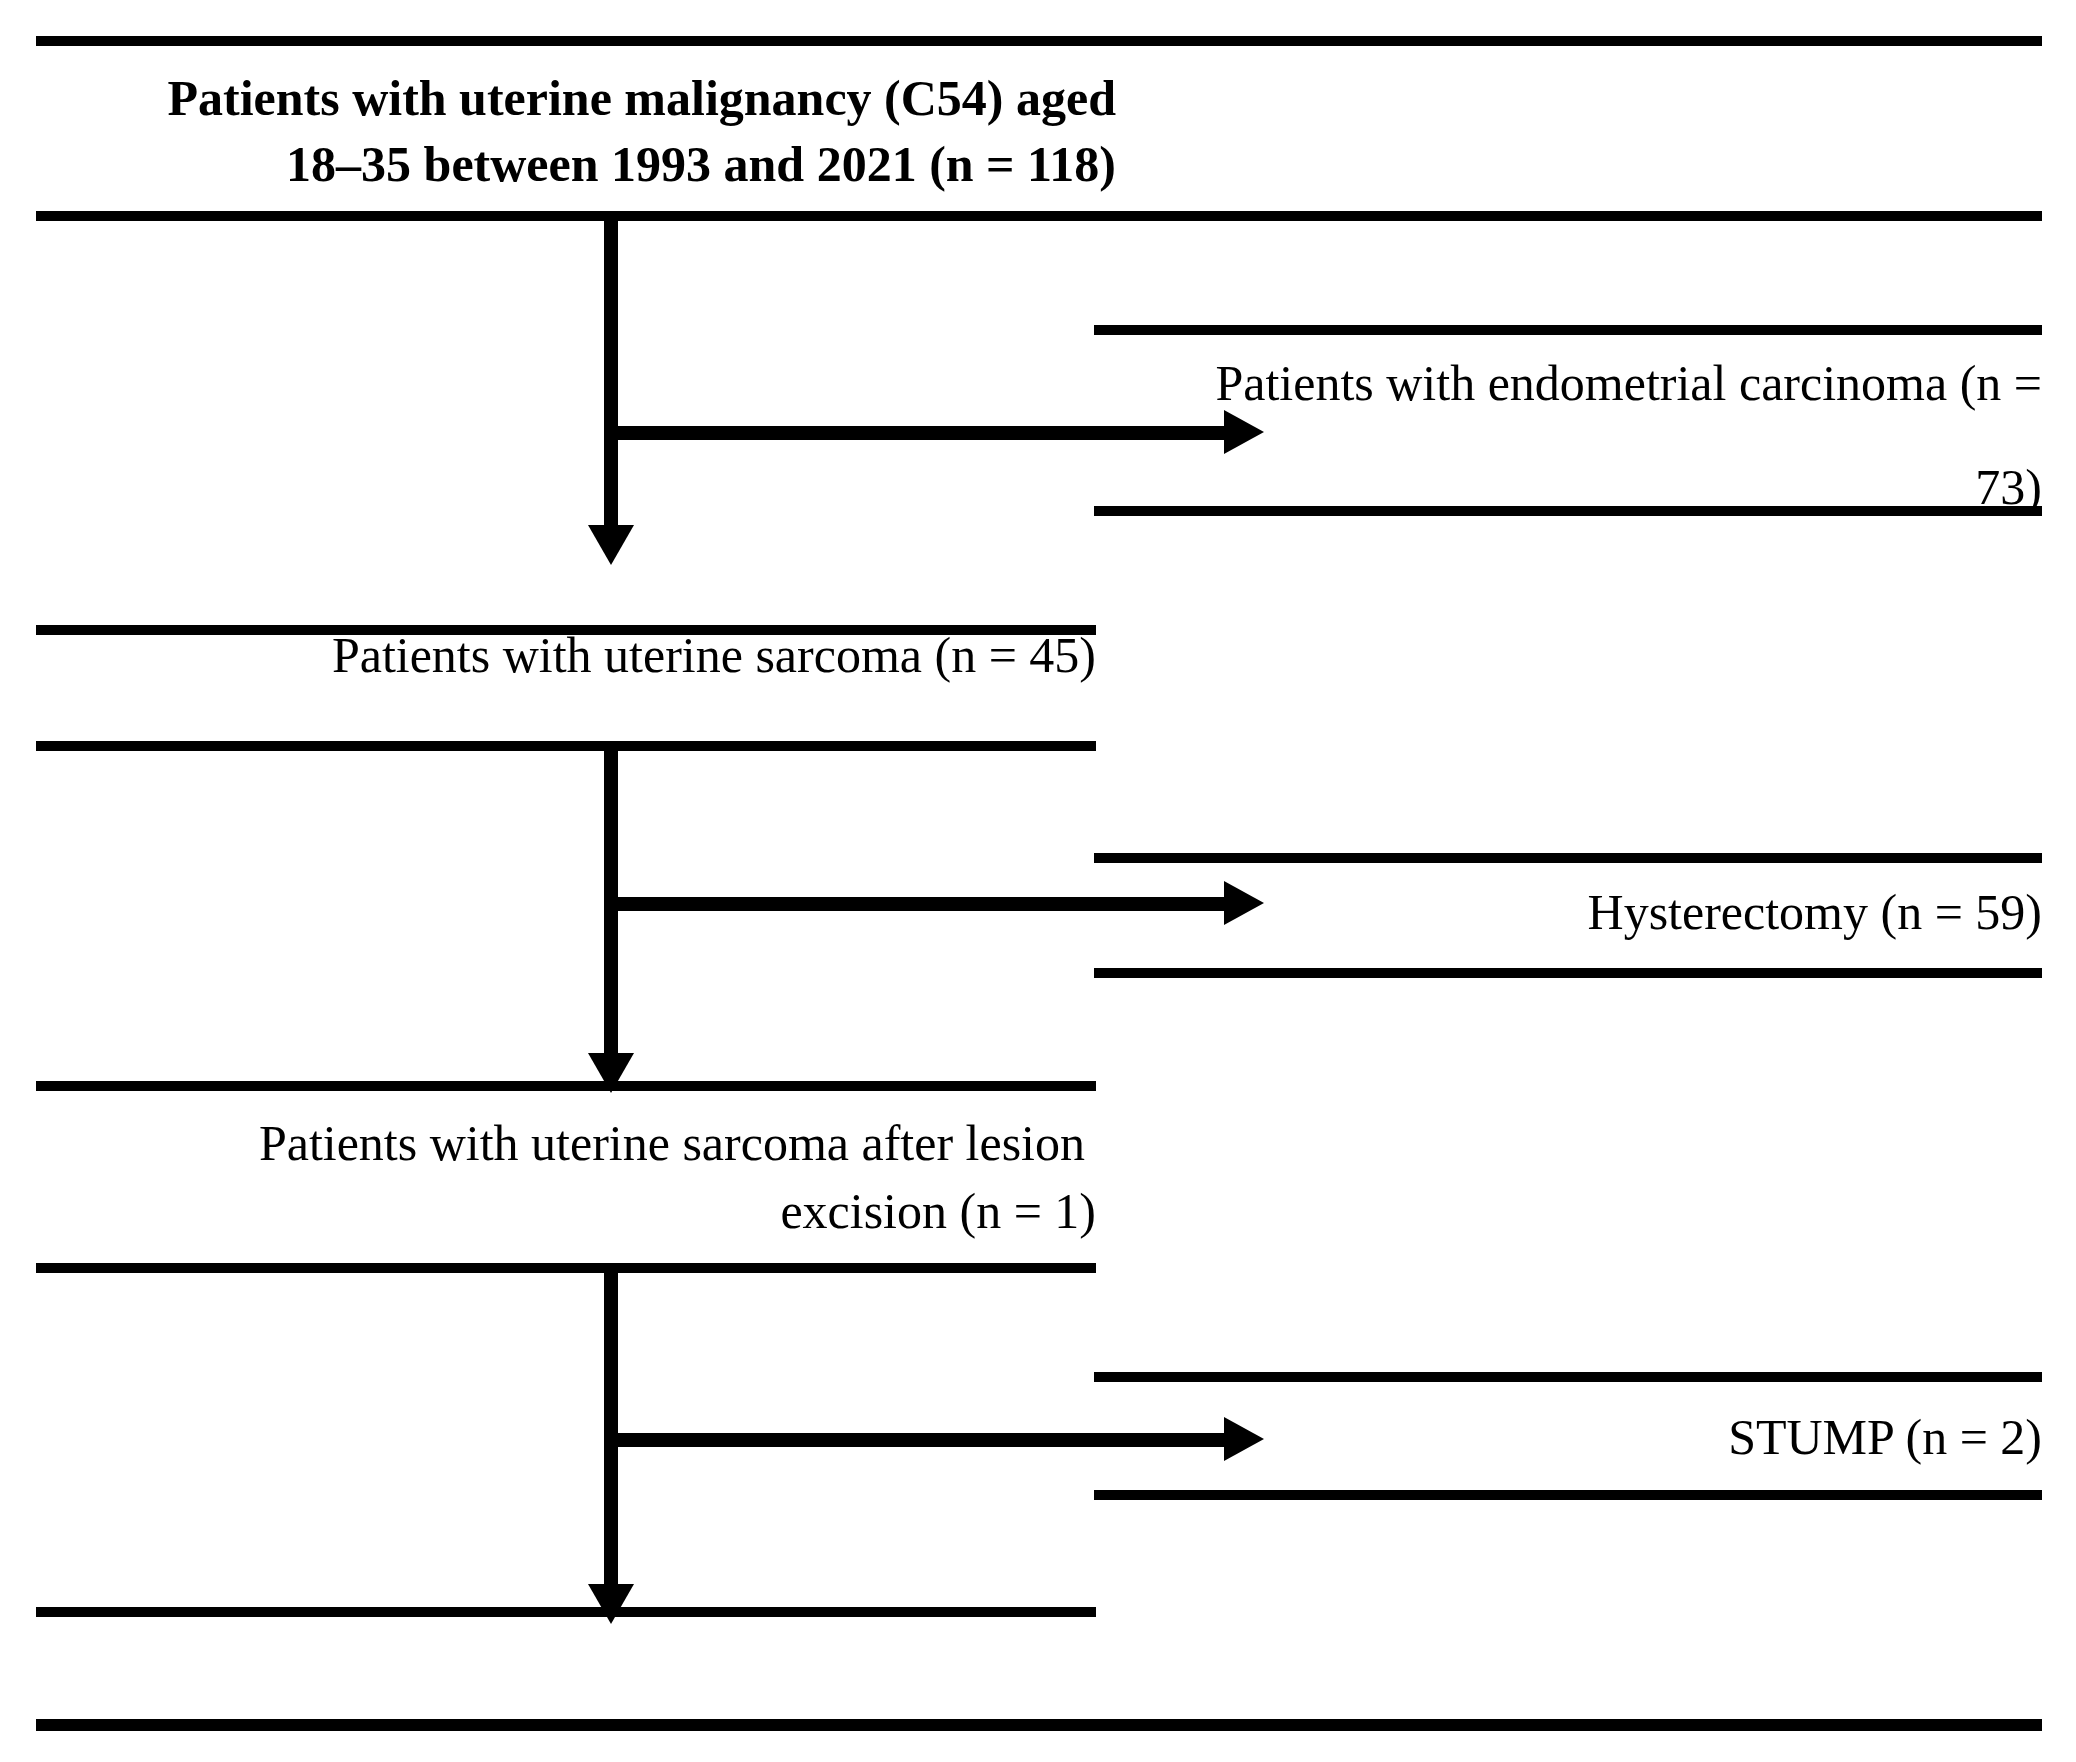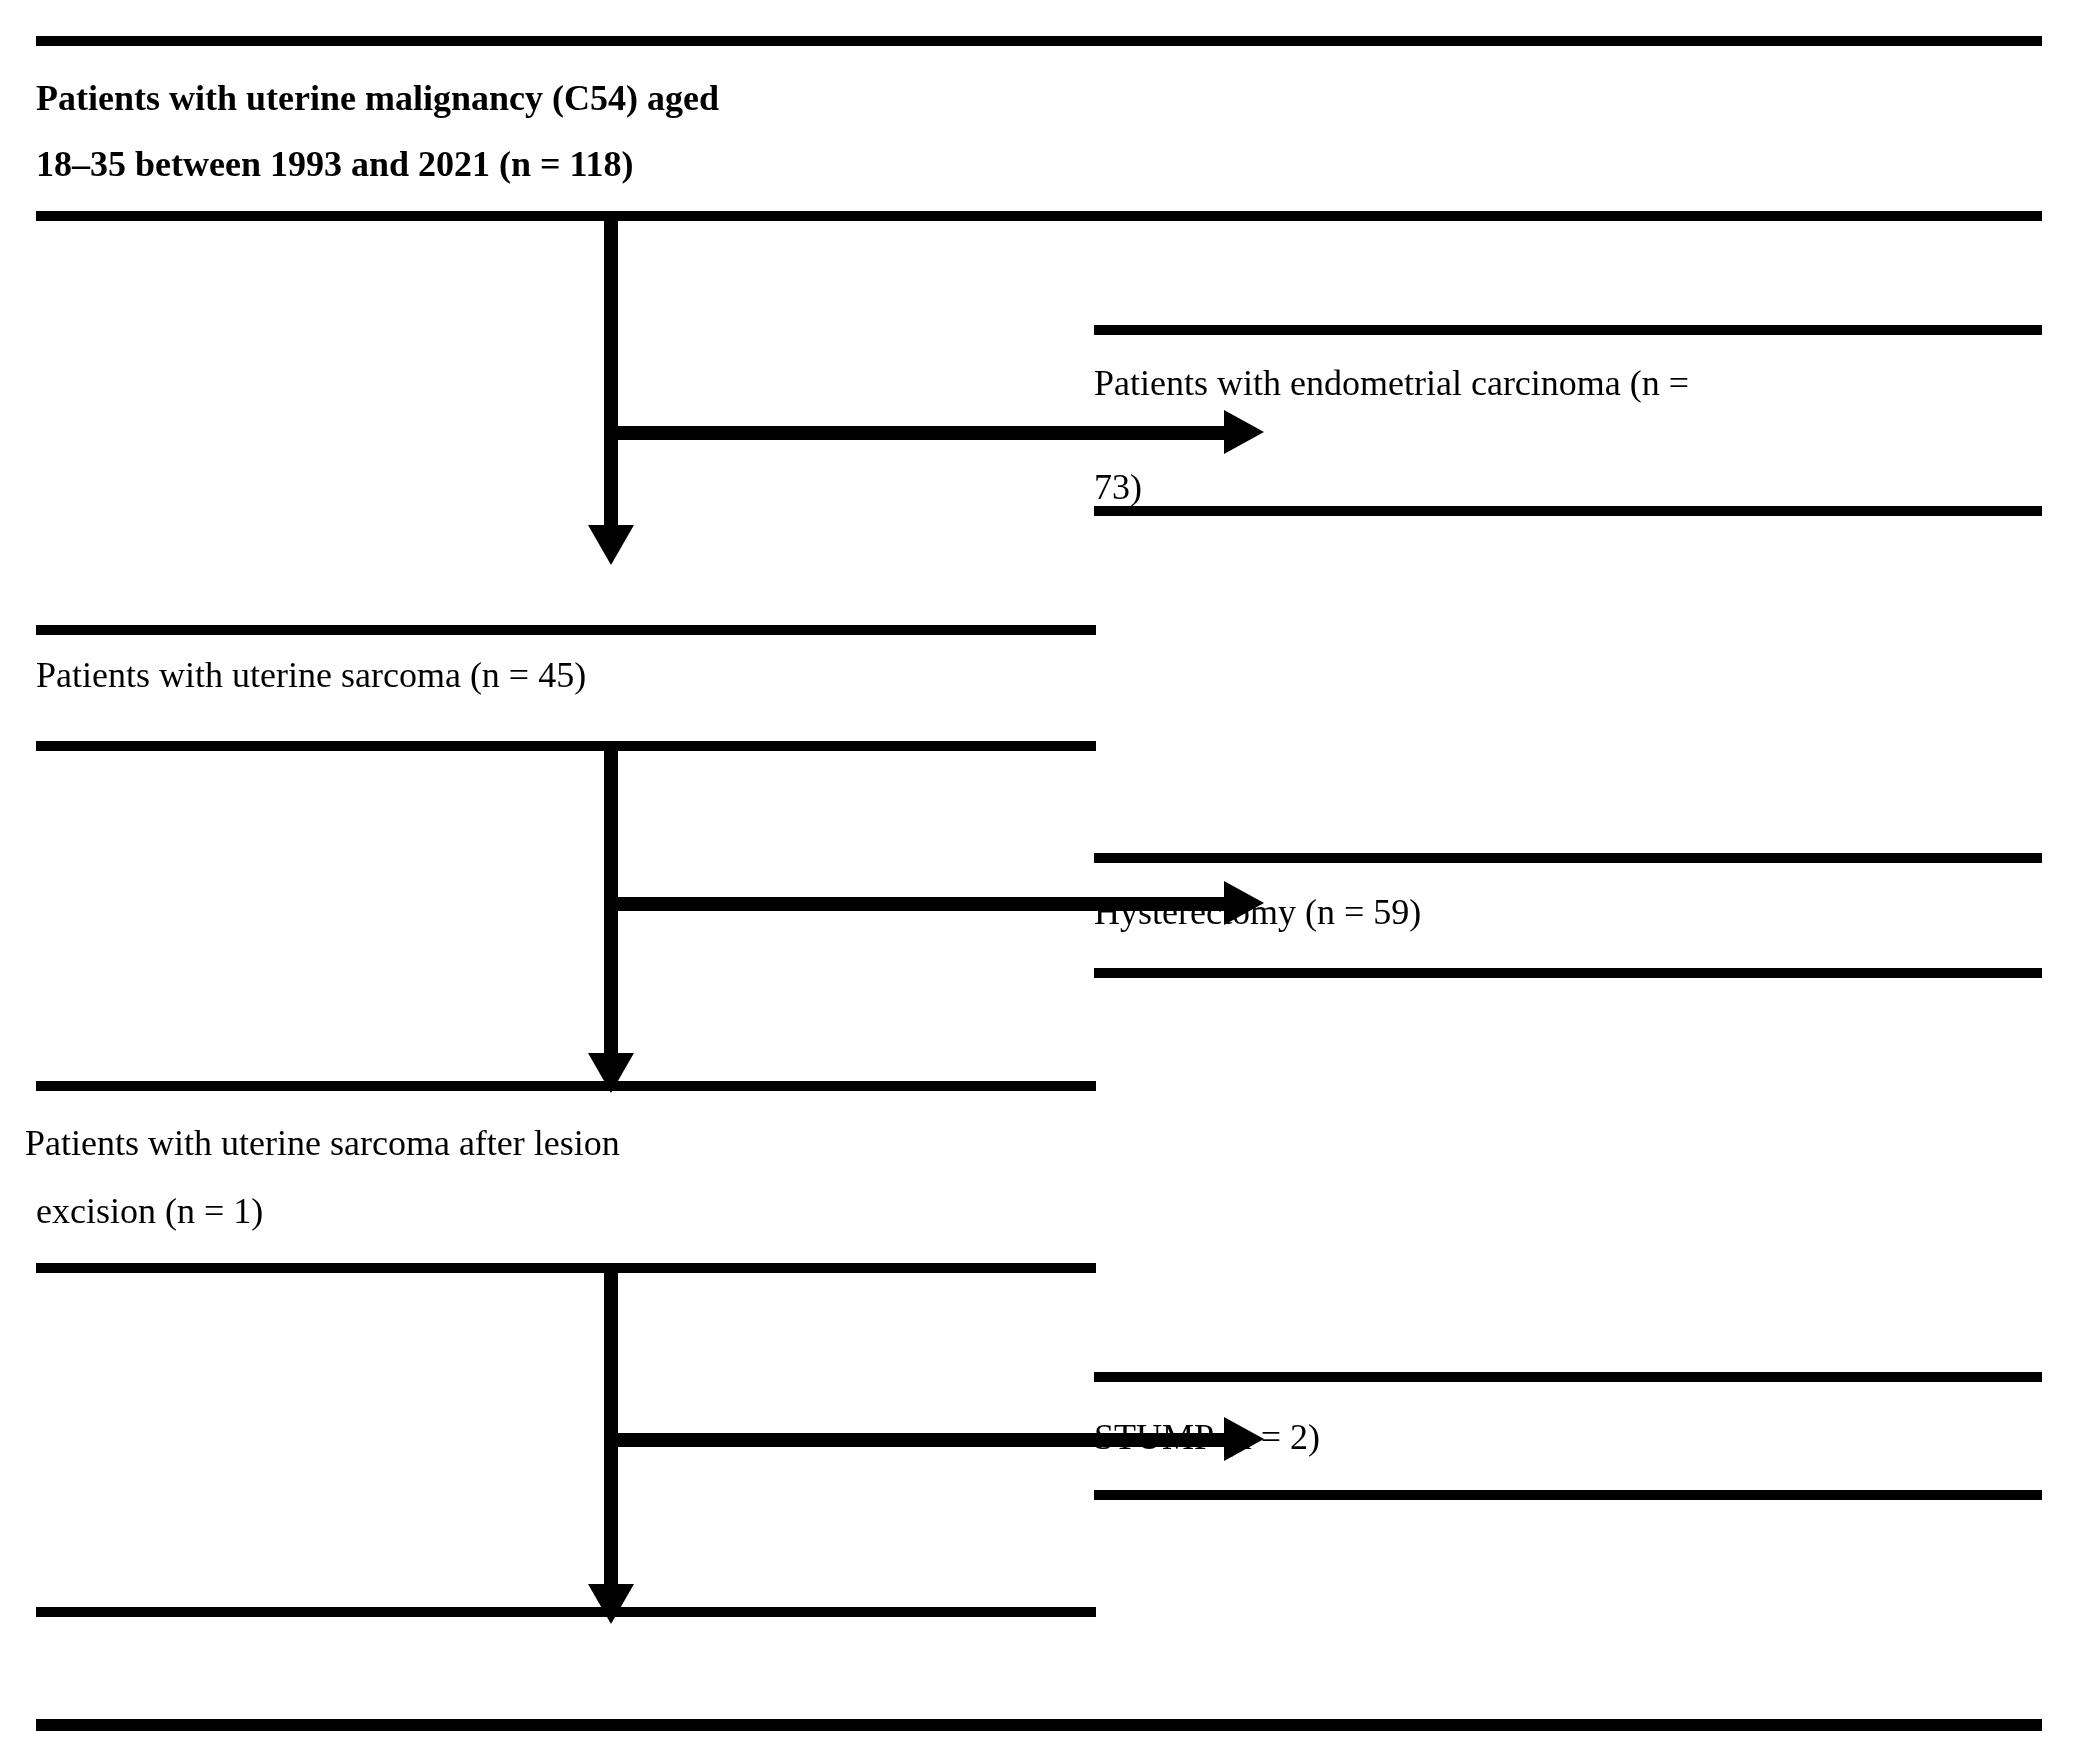--- a/index.html
+++ b/index.html
@@ -41,23 +41,23 @@
   .head-right {
     position: absolute;
     width: 0;
     height: 0;
     border-top: 22px solid transparent;
     border-bottom: 22px solid transparent;
     border-left: 40px solid #000000;
   }
   .txt {
     position: absolute;
-    font-size: 36px;
+    font-size: 50px;
     line-height: 56px;
-    text-align: left;
+    text-align: right;
     white-space: nowrap;
     letter-spacing: 0px;
   }
   .bold {
     font-weight: 700;
   }
 </style>
 </head>
 <body>
 
@@ -73,21 +73,21 @@
 
   <div class="shaft-h" style="left:611px; top:426px; width:613px;"></div>
   <div class="head-right" style="left:1224px; top:410px;"></div>
 
   <div class="rule" style="left:1094px; top:325px; width:948px; height:9.5px;"></div>
   <div class="txt" style="left:1094px; top:355px; width:948px;">Patients with endometrial carcinoma (n =</div>
   <div class="txt" style="left:1094px; top:426px; width:948px;margin-top:33px;">73)</div>
   <div class="rule" style="left:1094px; top:506px; width:948px; height:9.5px;"></div>
 
   <div class="rule" style="left:36px; top:625px; width:1060px; height:9.5px;"></div>
-  <div class="txt" style="left:36px; top:647px; width:1060px;">Patients with uterine sarcoma (n = 45)</div>
+  <div class="txt" style="left:36px; top:627px; width:1060px;">Patients with uterine sarcoma (n = 45)</div>
   <div class="rule" style="left:36px; top:741px; width:1060px; height:9.5px;"></div>
 
   <div class="shaft-v" style="left:604px; top:751px; height:303px;"></div>
   <div class="head-down" style="left:588px; top:1053px;"></div>
 
   <div class="shaft-h" style="left:611px; top:897px; width:613px;"></div>
   <div class="head-right" style="left:1224px; top:881px;"></div>
 
   <div class="rule" style="left:1094px; top:853px; width:948px; height:9.5px;"></div>
   <div class="txt" style="left:1094px; top:884px; width:948px;">Hysterectomy (n = 59)</div>

